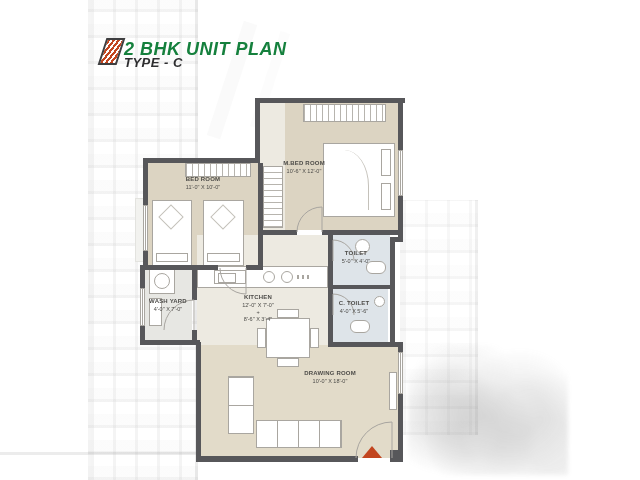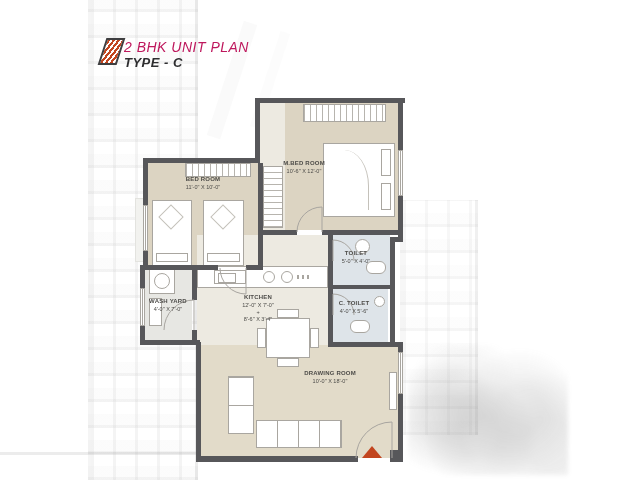--- a/index.html
+++ b/index.html
@@ -20,22 +20,22 @@
       radial-gradient(circle at 22% 55%, rgba(130,130,130,.35) 0 14%, transparent 40%),
       radial-gradient(circle at 45% 70%, rgba(110,110,110,.30) 0 16%, transparent 45%),
       radial-gradient(circle at 70% 50%, rgba(140,140,140,.28) 0 18%, transparent 48%),
       radial-gradient(circle at 88% 75%, rgba(120,120,120,.25) 0 14%, transparent 42%),
       radial-gradient(circle at 35% 30%, rgba(150,150,150,.22) 0 12%, transparent 38%);}
   .wm-ground{position:absolute;background:rgba(150,150,150,.18);}
   
   .hdr-icon{position:absolute;width:15px;height:23px;transform:skewX(-18deg);
     border:2px solid #3e3e40;
     background:repeating-linear-gradient(115deg,#c2451f 0 2.5px,#ffffff 2.5px 4.5px);}
-  .hdr-title{position:absolute;font-size:14px;font-weight:normal;font-style:italic;
-    color:#be185d;letter-spacing:.5px;white-space:nowrap;}
+  .hdr-title{position:absolute;font-size:18px;font-weight:bold;font-style:italic;
+    color:#15803d;letter-spacing:.5px;white-space:nowrap;}
   .hdr-sub{position:absolute;font-size:13px;font-weight:bold;font-style:italic;
     color:#2e2e30;letter-spacing:.5px;white-space:nowrap;}
   
   .kp-seg{position:absolute;border:1px solid #c7c5bf;background:#f7f6f3;}
   .kp-band{position:absolute;border:1px solid #c7c5bf;background:#f1efe9;
     background-image:repeating-linear-gradient(90deg, rgba(140,140,135,.25) 0 1px, transparent 1px 7px);}
   .kp-dark{position:absolute;background:#97968f;}
   .kp-tan{position:absolute;border:1px solid #b3a88f;background:#c8bca3;
     background-image:repeating-linear-gradient(0deg, rgba(255,255,255,.55) 0 1px, transparent 1px 11px),
                      repeating-linear-gradient(90deg, rgba(255,255,255,.45) 0 1px, transparent 1px 15px);}

